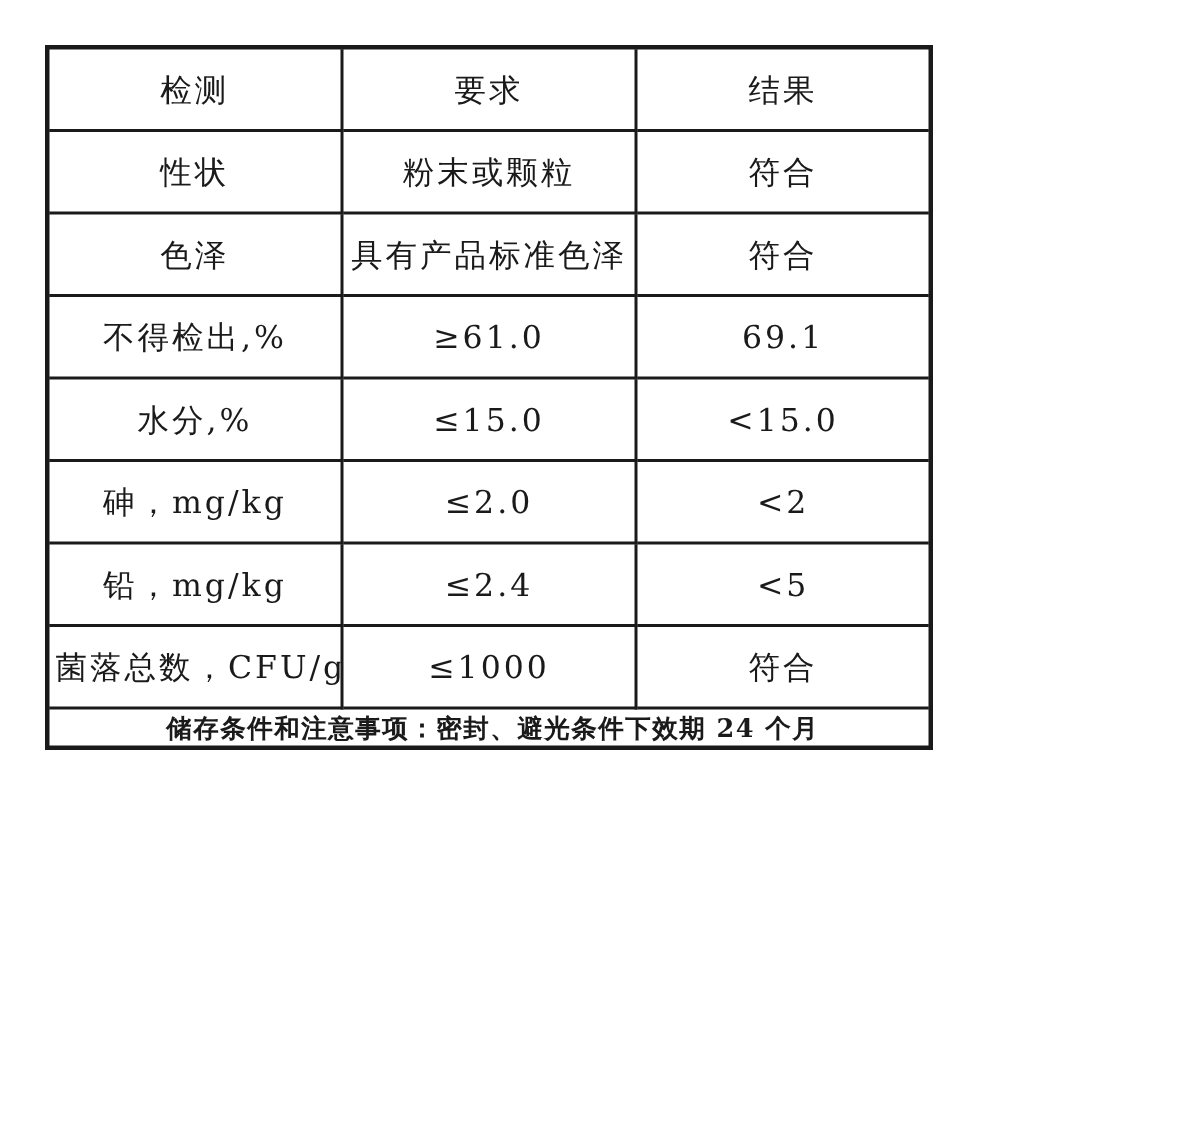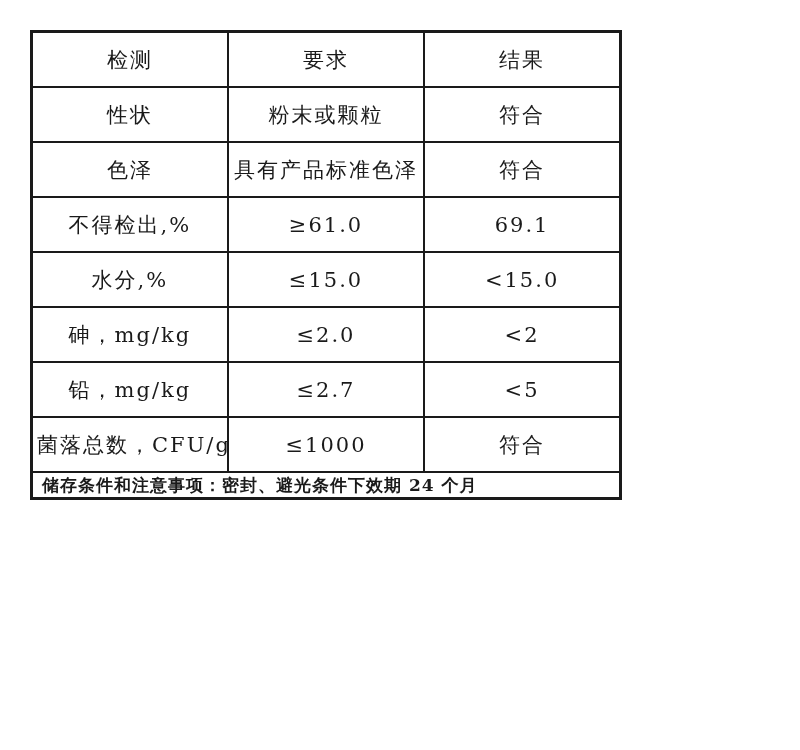--- a/index.html
+++ b/index.html
@@ -39,21 +39,21 @@
     overflow: hidden;
     white-space: nowrap;
   }
   .spec-table tr.header-row td {
     font-size: 21px;
   }
   .spec-table td.footer-cell {
     height: 24px;
     font-size: 17px;
     font-weight: bold;
-    text-align: left;
+    text-align: center;
     padding-left: 9px;
     letter-spacing: 1px;
   }
 </style>
 </head>
 <body>
 
 <div class="page">
   <table class="spec-table">
     <colgroup>
@@ -87,21 +87,21 @@
         <td>≤15.0</td>
         <td>&lt;15.0</td>
       </tr>
       <tr>
         <td>砷，mg/kg</td>
         <td>≤2.0</td>
         <td>&lt;2</td>
       </tr>
       <tr>
         <td>铅，mg/kg</td>
-        <td>≤2.7</td>
+        <td>≤2.4</td>
         <td>&lt;5</td>
       </tr>
       <tr>
         <td>菌落总数，CFU/g</td>
         <td>≤1000</td>
         <td>符合</td>
       </tr>
       <tr>
         <td class="footer-cell" colspan="3">储存条件和注意事项：密封、避光条件下效期 24 个月</td>
       </tr>

